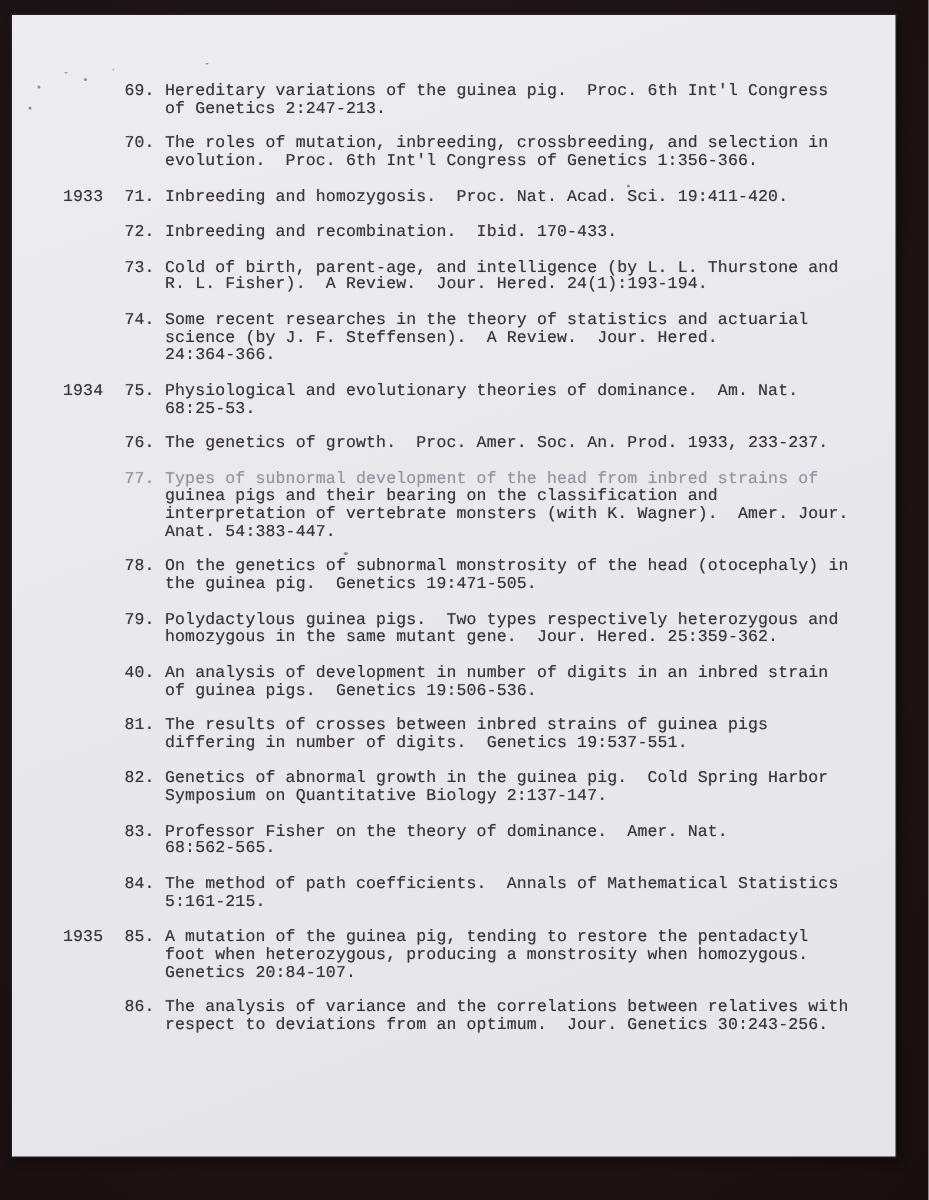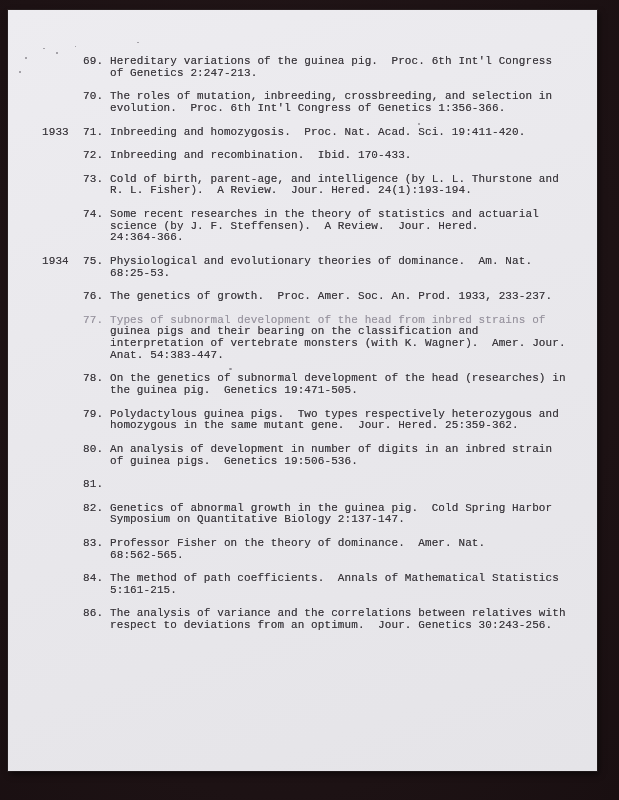--- a/index.html
+++ b/index.html
@@ -157,43 +157,47 @@
           <div class="line faded">Types of subnormal development of the head from inbred strains of</div>
           <div class="line">guinea pigs and their bearing on the classification and</div>
           <div class="line">interpretation of vertebrate monsters (with K. Wagner).  Amer. Jour.</div>
           <div class="line">Anat. 54:383-447.</div>
         </div>
       </div>
       <div class="entry">
         <div class="year"></div>
         <div class="num">78.</div>
         <div class="lines">
-          <div class="line">On the genetics of subnormal development of the head (researches) in</div>
+          <div class="line">On the genetics of subnormal monstrosity of the head (otocephaly) in</div>
           <div class="line">the guinea pig.  Genetics 19:471-505.</div>
         </div>
       </div>
       <div class="entry">
         <div class="year"></div>
         <div class="num">79.</div>
         <div class="lines">
           <div class="line">Polydactylous guinea pigs.  Two types respectively heterozygous and</div>
           <div class="line">homozygous in the same mutant gene.  Jour. Hered. 25:359-362.</div>
         </div>
       </div>
       <div class="entry">
         <div class="year"></div>
-        <div class="num">80.</div>
+        <div class="num">40.</div>
         <div class="lines">
           <div class="line">An analysis of development in number of digits in an inbred strain</div>
           <div class="line">of guinea pigs.  Genetics 19:506-536.</div>
         </div>
       </div>
       <div class="entry">
         <div class="year"></div>
         <div class="num">81.</div>
+        <div class="lines">
+          <div class="line">The results of crosses between inbred strains of guinea pigs</div>
+          <div class="line">differing in number of digits.  Genetics 19:537-551.</div>
+        </div>
       </div>
       <div class="entry">
         <div class="year"></div>
         <div class="num">82.</div>
         <div class="lines">
           <div class="line">Genetics of abnormal growth in the guinea pig.  Cold Spring Harbor</div>
           <div class="line">Symposium on Quantitative Biology 2:137-147.</div>
         </div>
       </div>
       <div class="entry">
@@ -206,20 +210,29 @@
       </div>
       <div class="entry">
         <div class="year"></div>
         <div class="num">84.</div>
         <div class="lines">
           <div class="line">The method of path coefficients.  Annals of Mathematical Statistics</div>
           <div class="line">5:161-215.</div>
         </div>
       </div>
       <div class="entry">
+        <div class="year">1935</div>
+        <div class="num">85.</div>
+        <div class="lines">
+          <div class="line">A mutation of the guinea pig, tending to restore the pentadactyl</div>
+          <div class="line">foot when heterozygous, producing a monstrosity when homozygous.</div>
+          <div class="line">Genetics 20:84-107.</div>
+        </div>
+      </div>
+      <div class="entry">
         <div class="year"></div>
         <div class="num">86.</div>
         <div class="lines">
           <div class="line">The analysis of variance and the correlations between relatives with</div>
           <div class="line">respect to deviations from an optimum.  Jour. Genetics 30:243-256.</div>
         </div>
       </div>
     </div>
 </div>
 

